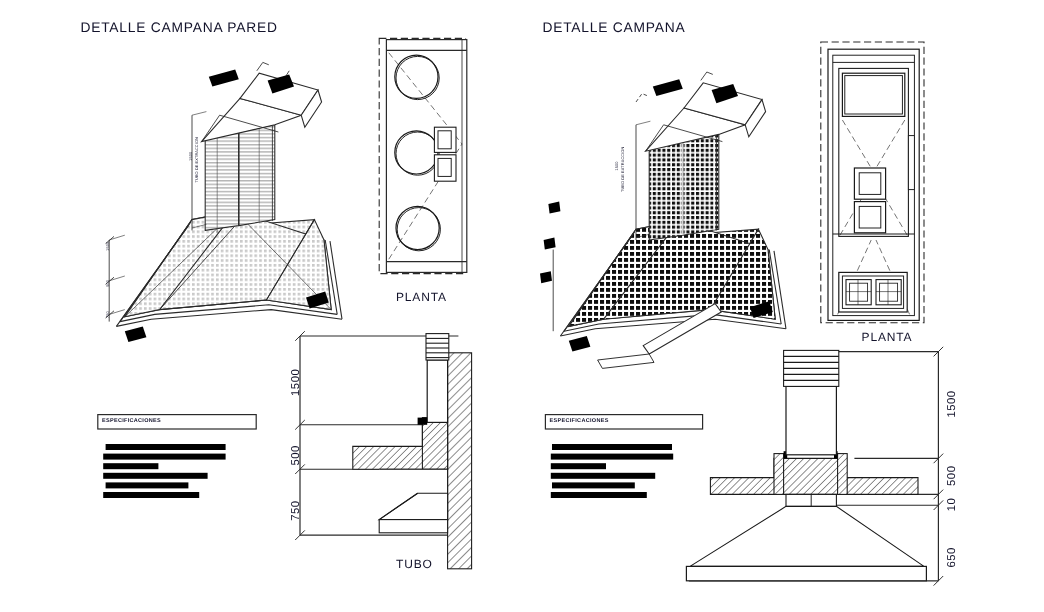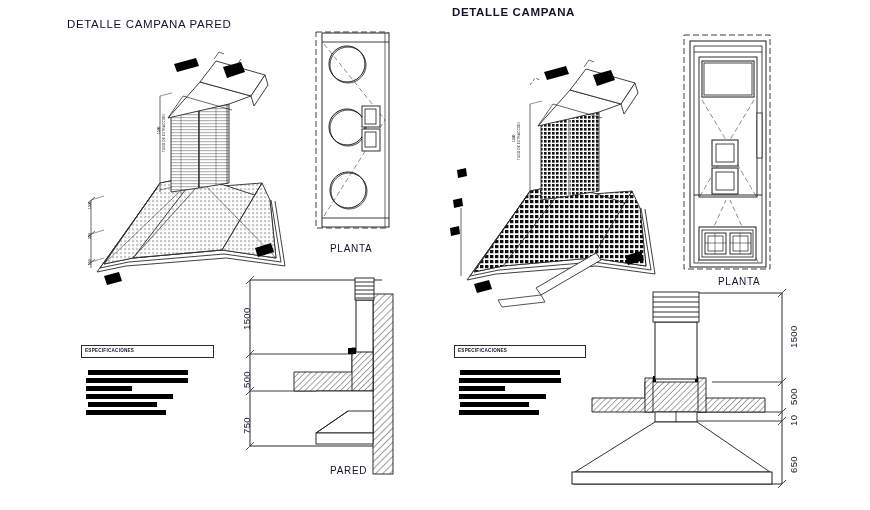--- a/index.html
+++ b/index.html
@@ -325,24 +325,24 @@
 
     <polygon points="655,422 697,422 770,472 575,472" fill="#fff" stroke="#1a1a1a" stroke-width="0.9"></polygon>
 
     <rect x="572" y="472" width="200" height="12" fill="#fff" stroke="#1a1a1a" stroke-width="1"></rect>
   </g>
 
   </g>
 </svg>
 
 <div class="ttl" style="left:67px;top:18px;">DETALLE CAMPANA PARED</div>
-<div class="ttl" style="left:452px;top:6px;font-weight:bold;">DETALLE CAMPANA</div>
+<div class="ttl" style="left:452px;top:18px;">DETALLE CAMPANA</div>
 
 <div class="lbl" style="left:330px;top:243px;">PLANTA</div>
-<div class="lbl" style="left:330px;top:465px;">PARED</div>
+<div class="lbl" style="left:330px;top:465px;">TUBO</div>
 <div class="lbl" style="left:718px;top:276px;">PLANTA</div>
 
 <div class="dimv" style="left:241px;top:330px;">1500</div>
 <div class="dimv" style="left:241px;top:388px;">500</div>
 <div class="dimv" style="left:241px;top:434px;">750</div>
 
 <div class="dimv" style="left:788px;top:348px;">1500</div>
 <div class="dimv" style="left:788px;top:405px;">500</div>
 <div class="dimv" style="left:788px;top:426px;">10</div>
 <div class="dimv" style="left:788px;top:473px;">650</div>

